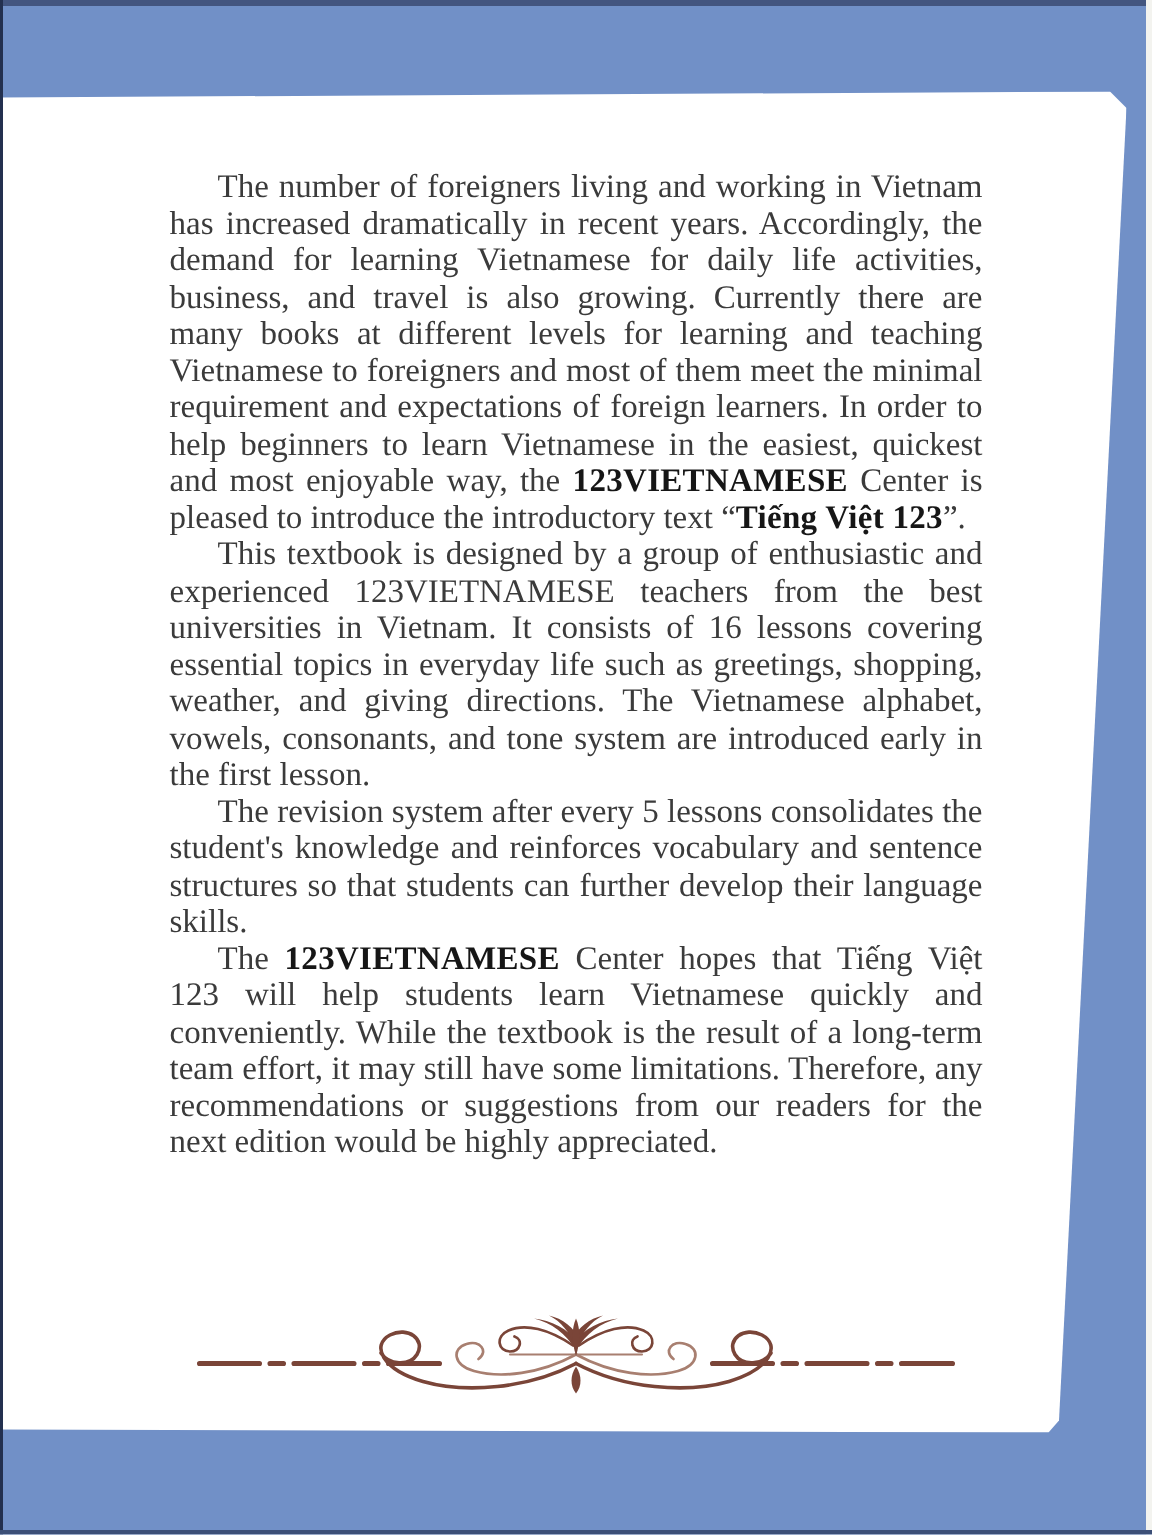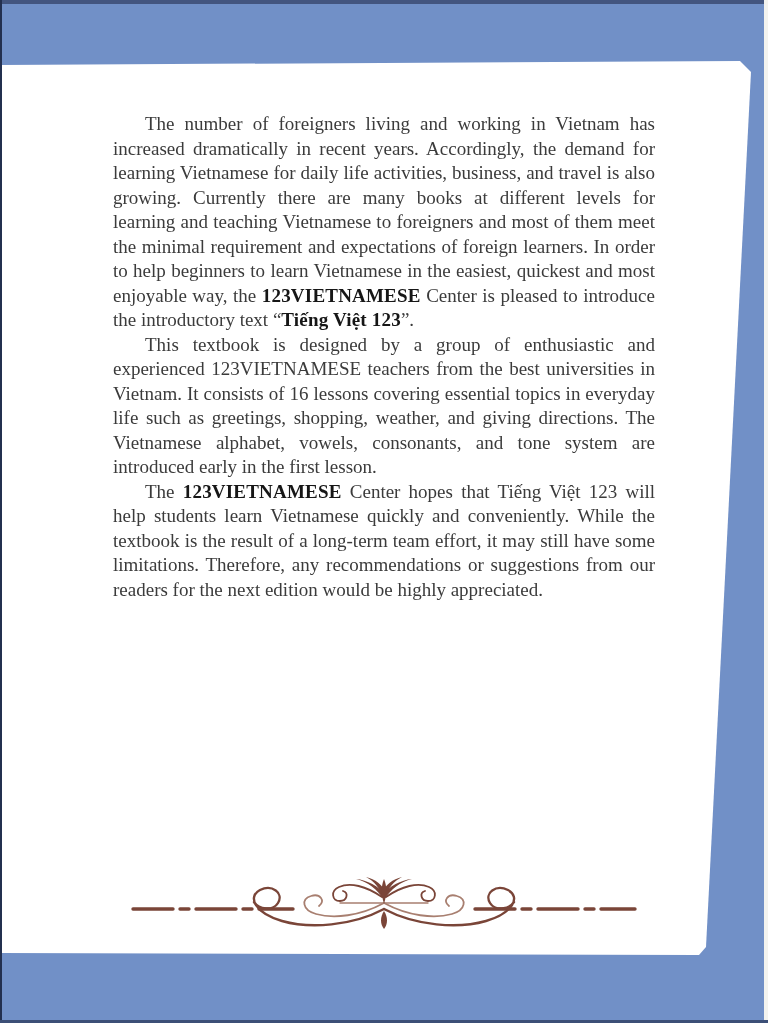--- a/index.html
+++ b/index.html
@@ -24,21 +24,21 @@
   .stage{position:absolute;inset:0;}
   
   .paper{
     position:absolute;inset:0;
     background:var(--paper);
     clip-path:polygon(0px 65px, 740px 61px, 751px 72px, 706px 947px, 699px 955px, 0px 953px);
   }
   .content{
     position:absolute;
     left:113px;top:112px;width:542px;
-    font-size:19px;line-height:24.5px;
+    font-size:22px;line-height:24.5px;
     color:var(--text);
     text-align:justify;
   }
   .para{text-indent:32px;}
   .para b{color:var(--bold-text);letter-spacing:.2px;}
   .ornament{
     position:absolute;
     left:128px;top:876px;width:512px;height:58px;
   }
   
@@ -55,20 +55,21 @@
 
   <div class="paper">
 
     <div class="content">
 
       <p class="para"><span>The number of foreigners living and working in Vietnam has increased dramatically in recent years. Accordingly, the demand for learning Vietnamese for daily life activities, business, and travel is also growing. Currently there are many books at different levels for learning and teaching Vietnamese to foreigners and most of them meet the minimal requirement and expectations of foreign learners.  In order to help beginners to learn Vietnamese in the easiest, quickest and most enjoyable way, the </span><b>123VIETNAMESE</b><span> Center is pleased to introduce the introductory text “</span><b>Tiếng Việt 123</b><span>”.</span></p>
 
       <p class="para"><span>This textbook is designed by a group of enthusiastic and experienced 123VIETNAMESE teachers from the best universities in Vietnam. It consists of 16 lessons covering essential topics in everyday life such as greetings, shopping, weather, and giving directions. The Vietnamese alphabet, vowels, consonants, and tone system are introduced early in the first lesson.</span></p>
 
 
+      <p class="para"><span>The revision system after every 5 lessons consolidates the student's knowledge and reinforces vocabulary and sentence structures so that students can further develop their language skills.</span></p>
 
 
       <p class="para"><span>The </span><b>123VIETNAMESE</b><span> Center hopes that Tiếng Việt 123 will help students learn Vietnamese quickly and conveniently. While the textbook is the result of a long-term team effort, it may still have some limitations. Therefore, any recommendations or suggestions from our readers for the next edition would be highly appreciated.</span></p>
 
     </div>
 
     <svg class="ornament" viewBox="0 0 512 58" xmlns="http://www.w3.org/2000/svg">
 
       <g stroke="var(--ornament)" fill="none" stroke-linecap="round">
         <line x1="5" y1="33" x2="165" y2="33" stroke-width="3.4" stroke-dasharray="40 7 9 7"></line>

